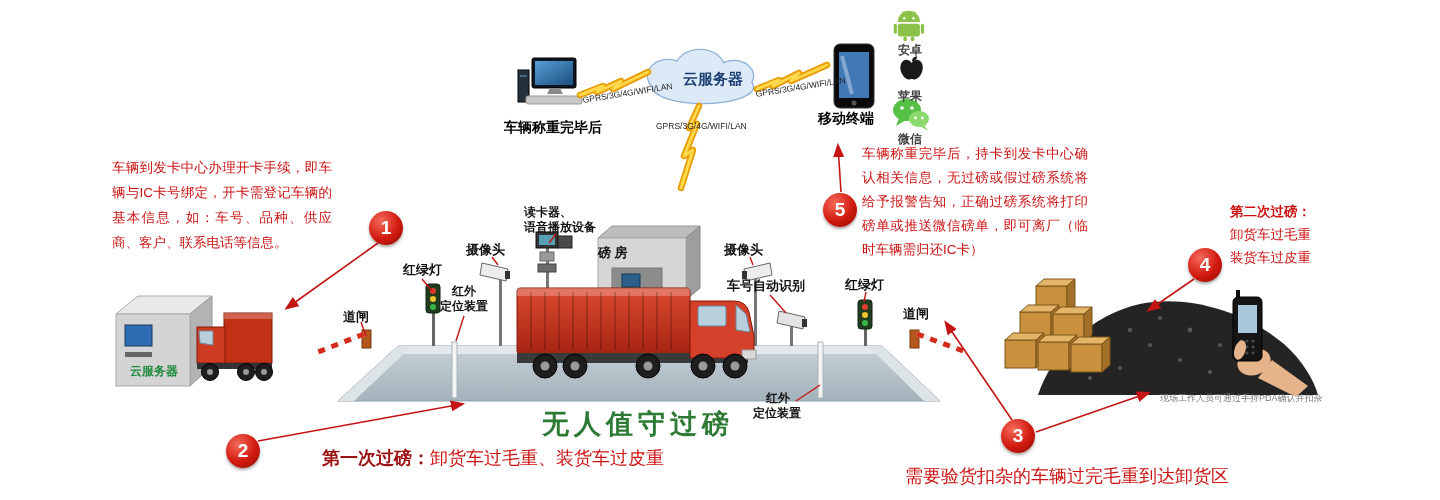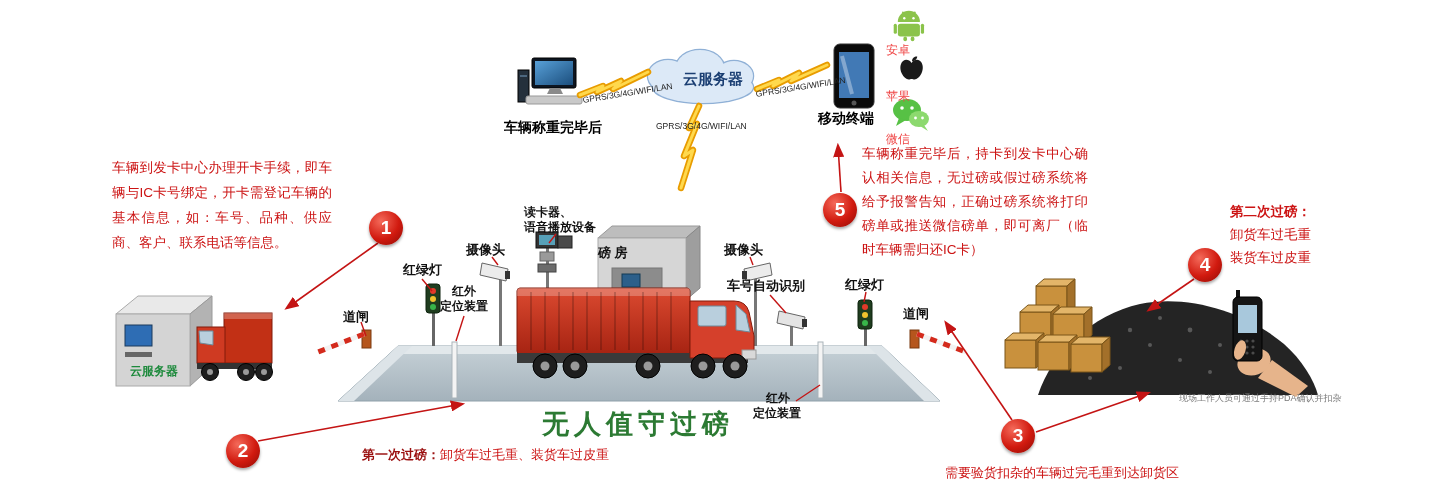--- a/index.html
+++ b/index.html
@@ -5,32 +5,32 @@
   * { margin:0; padding:0; box-sizing:border-box; }
   html,body { background:#ffffff; }
   body { font-family:"Liberation Sans", sans-serif; }
   .canvas { position:relative; width:1440px; height:500px; background:#fff; overflow:hidden; }
   svg.scene { position:absolute; left:0; top:0; }
 
   .lbl { position:absolute; font-weight:bold; color:#111; font-size:13px; white-space:nowrap; }
   .lbl-sm { font-size:12px; }
   .note { position:absolute; color:#cc1414; font-size:13.5px; line-height:25px; text-align:justify; }
   .note5 { line-height:24px; }
-  .red-line { position:absolute; color:#cc1414; font-size:13px; white-space:nowrap;margin-left:40px; }
+  .red-line { position:absolute; color:#cc1414; font-size:18px; white-space:nowrap; }
   .red-line b { color:#9b1010; }
   .step4-block { position:absolute; color:#cc1414; font-size:13.5px; line-height:23px; white-space:nowrap; }
   .step4-block .b1 { font-weight:bold; }
   .step-circle { position:absolute; width:34px; height:34px; border-radius:50%;
     background:radial-gradient(circle at 35% 30%, #f46a5a, #d11a0f 55%, #8e0b05);
     color:#fff; font-weight:bold; font-size:19px; display:flex; align-items:center; justify-content:center;
     box-shadow:0 2px 3px rgba(0,0,0,.35); }
   .gprs { position:absolute; font-size:8.5px; color:#222; white-space:nowrap; }
   .rot { transform:rotate(-9deg); transform-origin:left top; }
   .top-label { position:absolute; font-weight:bold; font-size:14px; color:#000; text-align:center; white-space:nowrap; }
-  .plat-label { position:absolute; width:48px; font-size:12px; color:#ef4444; font-weight:normal; }
+  .plat-label { position:absolute; width:48px; text-align:center; font-size:12px; color:#404040; font-weight:bold; }
   .green-title { position:absolute; color:#2c7a33; font-weight:bold; font-size:27px; letter-spacing:5px; white-space:nowrap; }
   .card-center-label { position:absolute; width:72px; text-align:center; color:#1d8a3c; font-weight:bold; font-size:12px; }
   .pda-caption { position:absolute; color:#7a7a7a; font-size:9px; white-space:nowrap; }
   .cloud-text { position:absolute; width:80px; text-align:right; color:#1b3f73; font-weight:bold; font-size:15px; }
   .house-label { position:absolute; left:598px; width:88px; text-align:left; top:244px; font-weight:bold; font-size:13px; color:#111; }
 </style>
 </head>
 <body>
 
 <div class="canvas">
@@ -388,15 +388,15 @@
   <div class="lbl lbl-sm" style="left:452px; top:283px;">红外</div>
   <div class="lbl lbl-sm" style="left:440px; top:298px;">定位装置</div>
   <div class="lbl" style="left:343px; top:308px;">道闸</div>
   <div class="lbl" style="left:845px; top:276px;">红绿灯</div>
   <div class="lbl" style="left:903px; top:305px;">道闸</div>
   <div class="lbl lbl-sm" style="left:766px; top:390px;">红外</div>
   <div class="lbl lbl-sm" style="left:753px; top:405px;">定位装置</div>
 
   <div class="green-title" style="left:542px; top:406px;">无人值守过磅</div>
   <div class="card-center-label" style="left:118px; top:363px;">云服务器</div>
-  <div class="pda-caption" style="left:1160px; top:392px;margin-left:19px;">现场工作人员可通过手持PDA确认并扣杂</div>
+  <div class="pda-caption" style="left:1160px; top:392px;">现场工作人员可通过手持PDA确认并扣杂</div>
 
 </div>
 
 </body></html>

